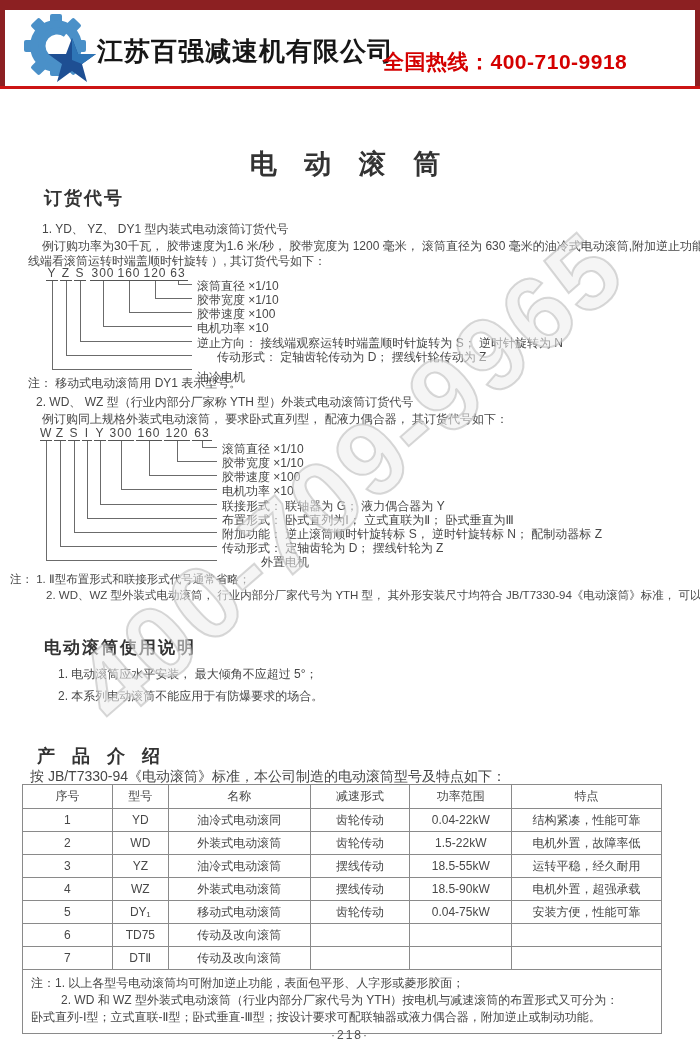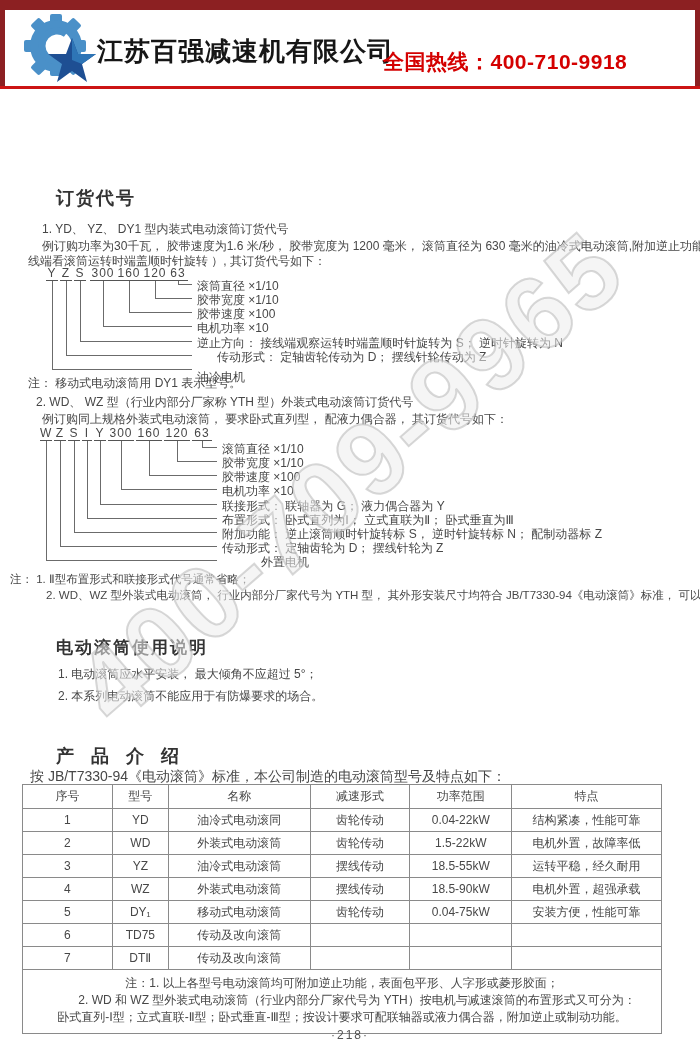--- a/index.html
+++ b/index.html
@@ -22,43 +22,43 @@
     position:absolute; left:-10px; top:418px; width:720px; text-align:center;
     font-size:104px; font-weight:700; letter-spacing:3px;
     transform:rotate(-41deg);
     color:rgba(236,236,236,0.55);
     -webkit-text-stroke:2px rgba(178,178,178,0.5);
     pointer-events:none; z-index:5; white-space:nowrap;
   }
   
   .doc-title { position:absolute; left:0; top:146px; width:700px; text-align:center;
     font-size:27px; font-weight:700; color:#333; letter-spacing:10px; }
-  .sec-h { position:absolute; font-weight:700; color:#333; letter-spacing:2px;margin-left:12px; }
+  .sec-h { position:absolute; font-weight:700; color:#333; letter-spacing:2px; }
   .h-order { left:44px; top:186px; font-size:18px; }
   .h-usage { left:44px; top:636px; font-size:17px; }
-  .h-products { left:44px; top:744px; font-size:18px; letter-spacing:6px; }
+  .h-products { left:37px; top:744px; font-size:18px; letter-spacing:6px; }
   .p { position:absolute; font-size:12px; color:#474747; white-space:nowrap; }
   
   .diagram { position:absolute; left:0; width:700px; }
   .dg1 { top:266px; height:124px; }
   .dg2 { top:426px; height:152px; }
   .code-part { position:absolute; top:0; height:15px; border-bottom:1px solid #555;
     font-size:12px; color:#474747; text-align:center; letter-spacing:1px; }
   .conn { position:absolute; border-left:1px solid #6b6b6b; border-bottom:1px solid #6b6b6b; }
   .dg-label { position:absolute; font-size:12px; color:#474747; white-space:nowrap; }
   .dg-note { position:absolute; font-size:12px; color:#474747; white-space:nowrap; }
   
   .usage-item { position:absolute; left:58px; font-size:12px; color:#474747; white-space:nowrap; }
   
   .tbl { position:absolute; left:22px; top:784px; width:640px; border-collapse:collapse;
     font-size:12px; color:#474747; }
   .tbl th, .tbl td { border:1px solid #8a8a8a; text-align:center; font-weight:400;
     height:23px; padding:1px 3px; }
   .tbl th { height:24px; }
-  .tbl .foot-cell { text-align:center; padding:5px 8px 7px 8px; }
+  .tbl .foot-cell { text-align:left; padding:5px 8px 7px 8px; }
   .foot-line { font-size:12px; line-height:17px; white-space:nowrap; }
   .foot-indent { margin-left:30px; }
   
   .page-num { position:absolute; left:0; top:1028px; width:700px; text-align:center;
     font-size:12px; color:#555; letter-spacing:2px; }
 </style>
 </head>
 <body>
 
 <div class="page">
@@ -84,20 +84,21 @@
     <polygon points="58,28 64,44 82,44 68,54 73,72 58,61 43,72 48,54 34,44 52,44" fill="#1e4f93"></polygon>
     <polygon points="58,28 64,44 82,44 68,54 58,50" fill="#2e75b6"></polygon>
   </svg>
 
   <div class="company-name">江苏百强减速机有限公司</div>
   <div class="hotline">全国热线：400-710-9918</div>
   <div class="header-rule"></div>
 
   <div class="watermark">400-709-9965</div>
 
+  <div class="doc-title">电 动 滚 筒</div>
 
   <div class="sec-h h-order">订货代号</div>
   <div class="p" style="left:42px; top:221px;">1.  YD、  YZ、  DY1 型内装式电动滚筒订货代号</div>
   <div class="p" style="left:42px; top:238px;">例订购功率为30千瓦，  胶带速度为1.6 米/秒，  胶带宽度为 1200 毫米，  滚筒直径为 630 毫米的油冷式电动滚筒,附加逆止功能  （接</div>
   <div class="p" style="left:28px; top:253px;">线端看滚筒运转时端盖顺时针旋转 ）, 其订货代号如下：</div>
 
   <div class="diagram dg1">
     <span class="code-part" style="left:46px;width:12px;">Y</span>
     <span class="code-part" style="left:60px;width:12px;">Z</span>
     <span class="code-part" style="left:74px;width:12px;">S</span>

